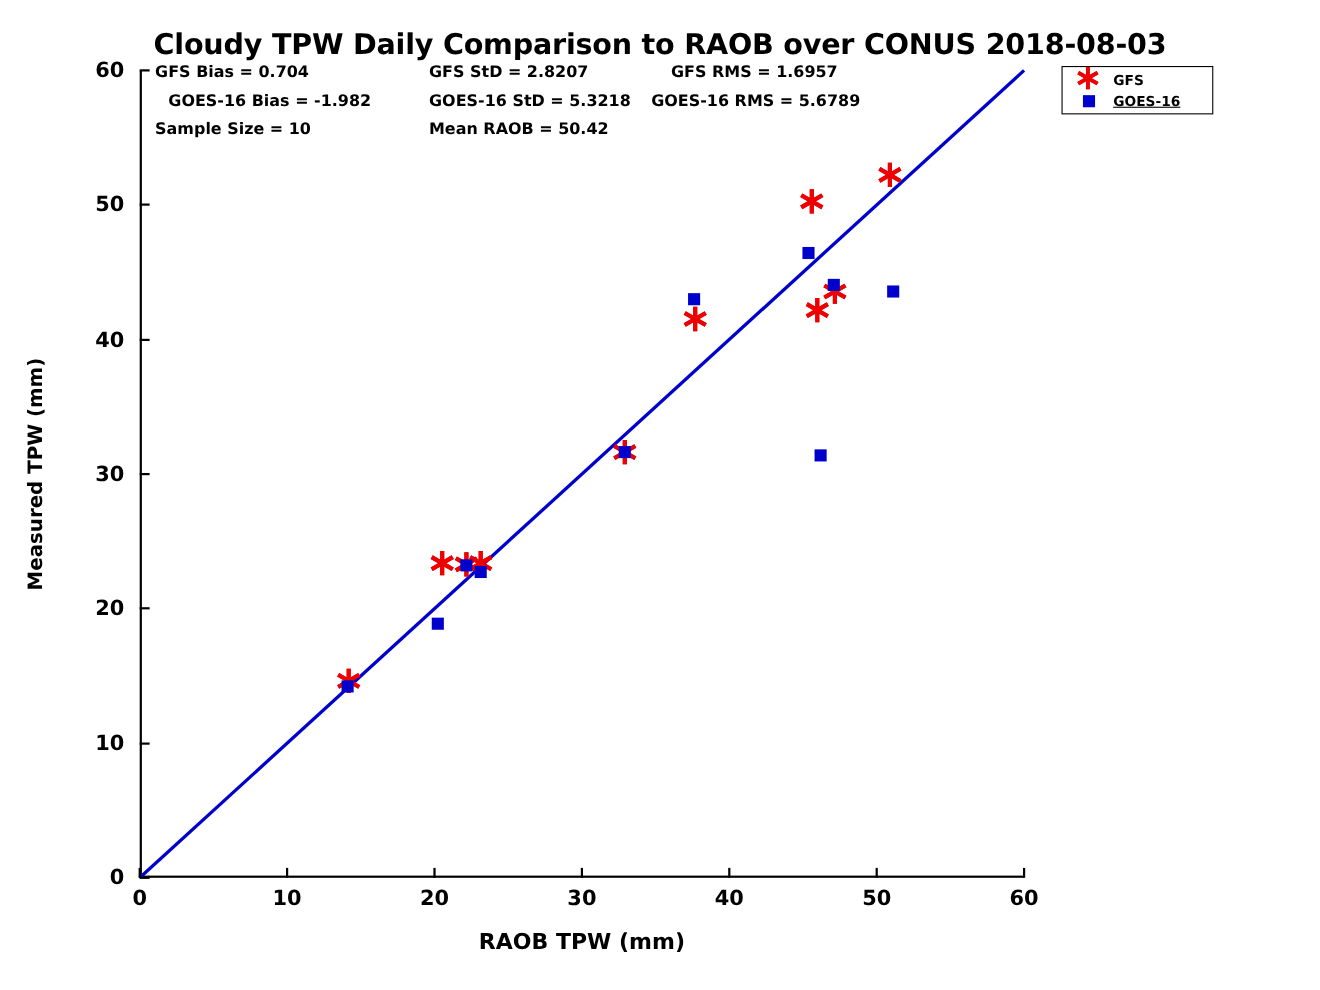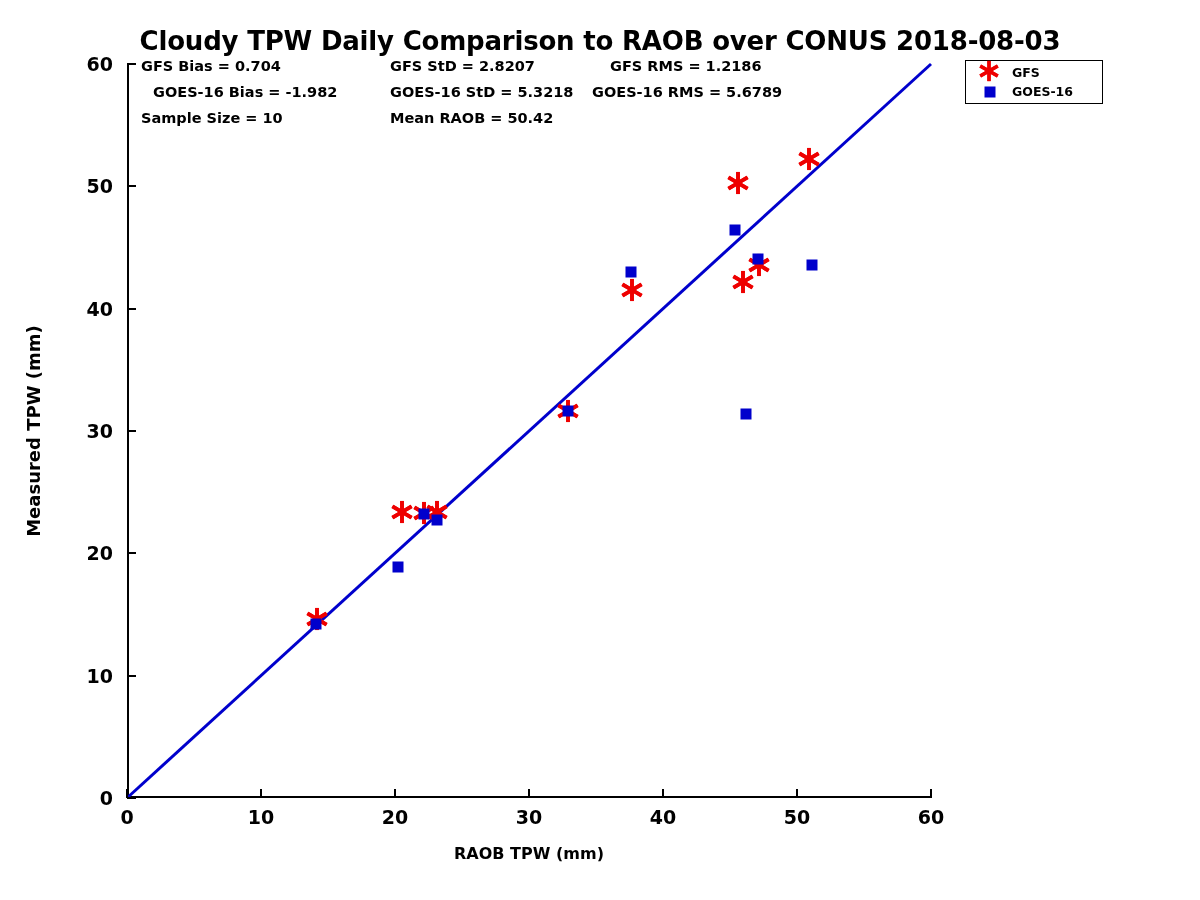--- a/index.html
+++ b/index.html
@@ -46,21 +46,21 @@
     transform:translate(-100%,-50%);
     font-size:19px;font-weight:bold;color:#000;
     font-family:"DejaVu Sans", sans-serif;
     white-space:nowrap;
   }
 
   .xlabel{
     position:absolute;
     left:0;top:780px;width:804px;
     text-align:center;
-    font-size:16px;font-weight:bold;color:#000;
+    font-size:20px;font-weight:bold;color:#000;
   }
   .ylabel{
     position:absolute;
     left:-94px;top:367px;
     transform:translate(-50%,-50%) rotate(-90deg);
     font-size:18px;font-weight:bold;color:#000;
     white-space:nowrap;
   }
 
   
@@ -116,21 +116,21 @@
 </head>
 <body>
 
 <div id="page">
 
   <div class="title">Cloudy TPW Daily Comparison to RAOB over CONUS 2018-08-03</div>
 
   <div id="stats-layer">
       <div class="stat" style="left: 141px; top: 58px;">GFS Bias = 0.704</div>
       <div class="stat" style="left: 390px; top: 58px;">GFS StD = 2.8207</div>
-      <div class="stat" style="left: 610px; top: 58px;">GFS RMS = 1.2186</div>
+      <div class="stat" style="left: 610px; top: 58px;">GFS RMS = 1.6957</div>
       <div class="stat" style="left: 153px; top: 84px;">GOES-16 Bias = -1.982</div>
       <div class="stat" style="left: 390px; top: 84px;">GOES-16 StD = 5.3218</div>
       <div class="stat" style="left: 592px; top: 84px;">GOES-16 RMS = 5.6789</div>
       <div class="stat" style="left: 141px; top: 110px;">Sample Size = 10</div>
       <div class="stat" style="left: 390px; top: 110px;">Mean RAOB = 50.42</div>
     </div>
 
   <div id="plot">
     <div class="axis-line" id="axis-y"></div>
     <div class="axis-line" id="axis-x"></div>
@@ -298,21 +298,21 @@
               <line x1="2.2358229137014813" y1="16.060000000000002" x2="19.764177086298517" y2="5.9399999999999995" stroke="#ee0000" stroke-width="3.41"></line>
               <line x1="2.2358229137014796" y1="5.940000000000001" x2="19.76417708629852" y2="16.06" stroke="#ee0000" stroke-width="3.41"></line>
               <line x1="11" y1="0.879999999999999" x2="11" y2="21.12" stroke="#ee0000" stroke-width="3.41"></line>
               <line x1="19.764177086298517" y1="5.939999999999997" x2="2.235822913701483" y2="16.060000000000002" stroke="#ee0000" stroke-width="3.41"></line>
               <line x1="19.764177086298517" y1="16.060000000000002" x2="2.2358229137014813" y2="5.939999999999999" stroke="#ee0000" stroke-width="3.41"></line>
             </svg>
           </div>
         </div>
         <div class="leg-text">GFS</div>
       </div>
-      <div class="leg-row" style="left: 2px; top: 21px;">
+      <div class="leg-row" style="left: 2px; top: 21px; text-decoration: underline;">
         <div class="leg-mark">
           <div class="sq" style="background: rgb(0, 0, 204);"></div>
         </div>
         <div class="leg-text">GOES-16</div>
       </div>
     </div>
 
 </div>
 
 </body></html>

